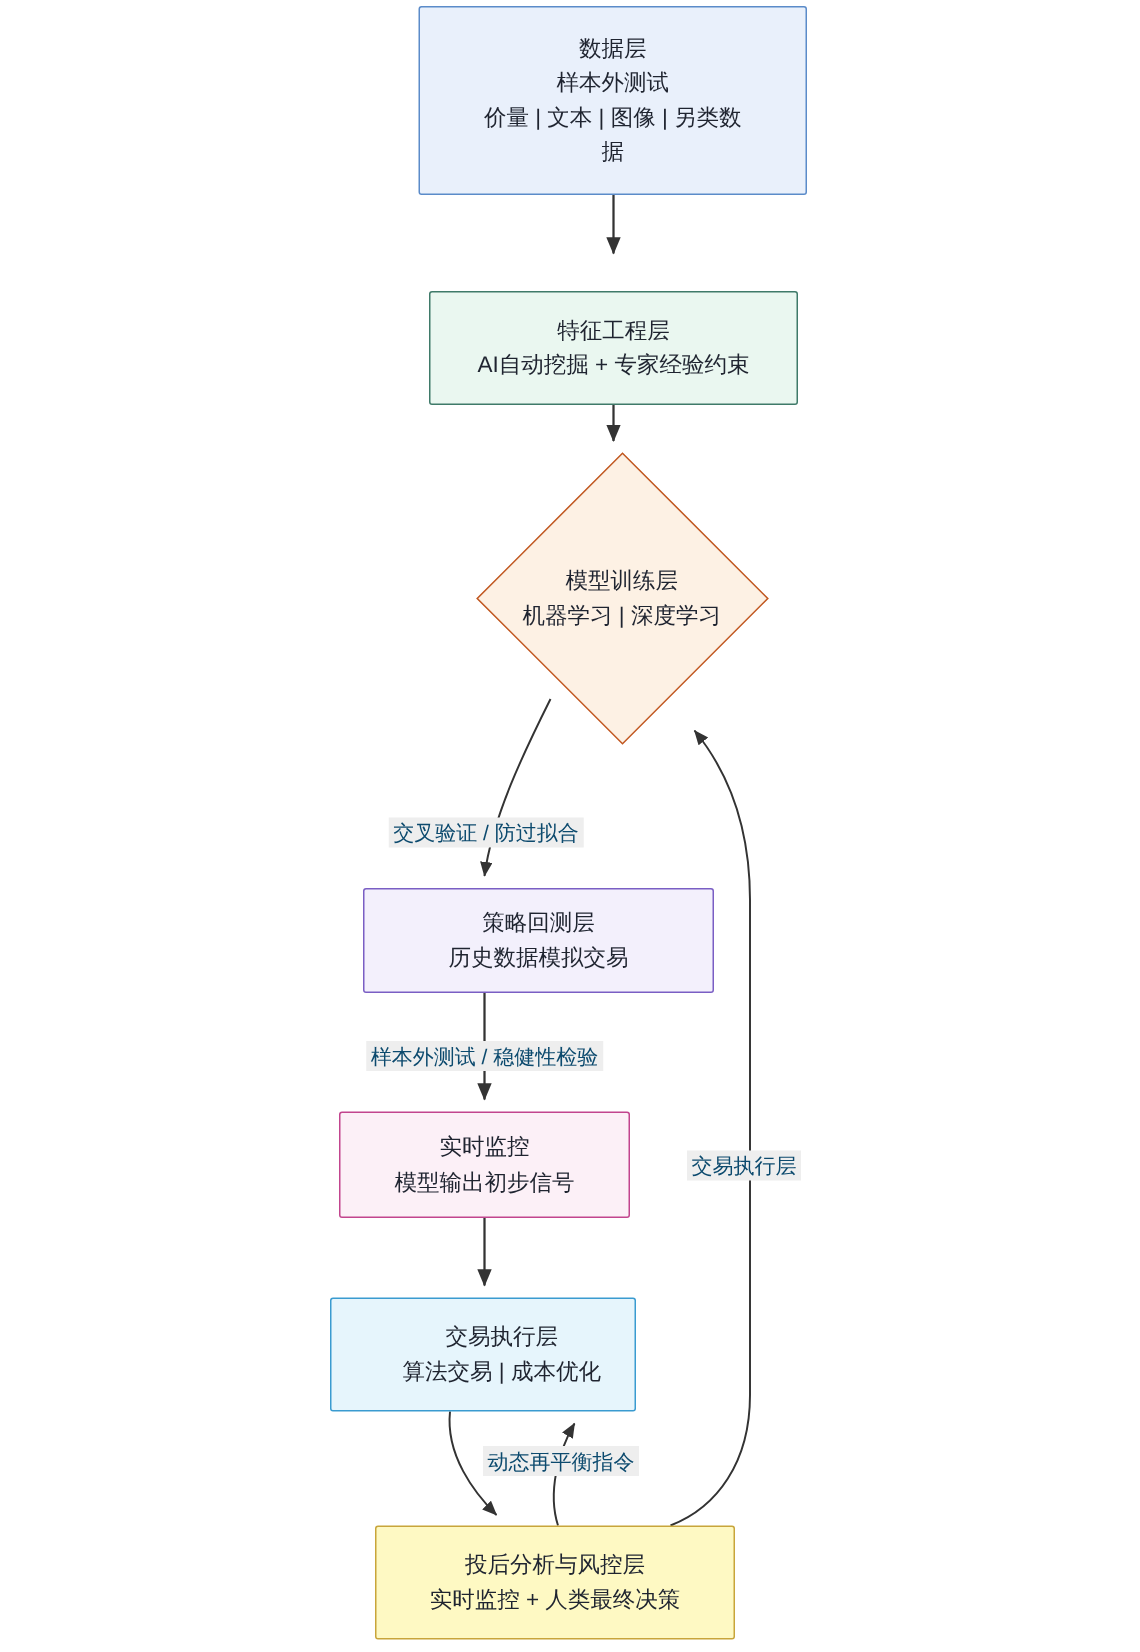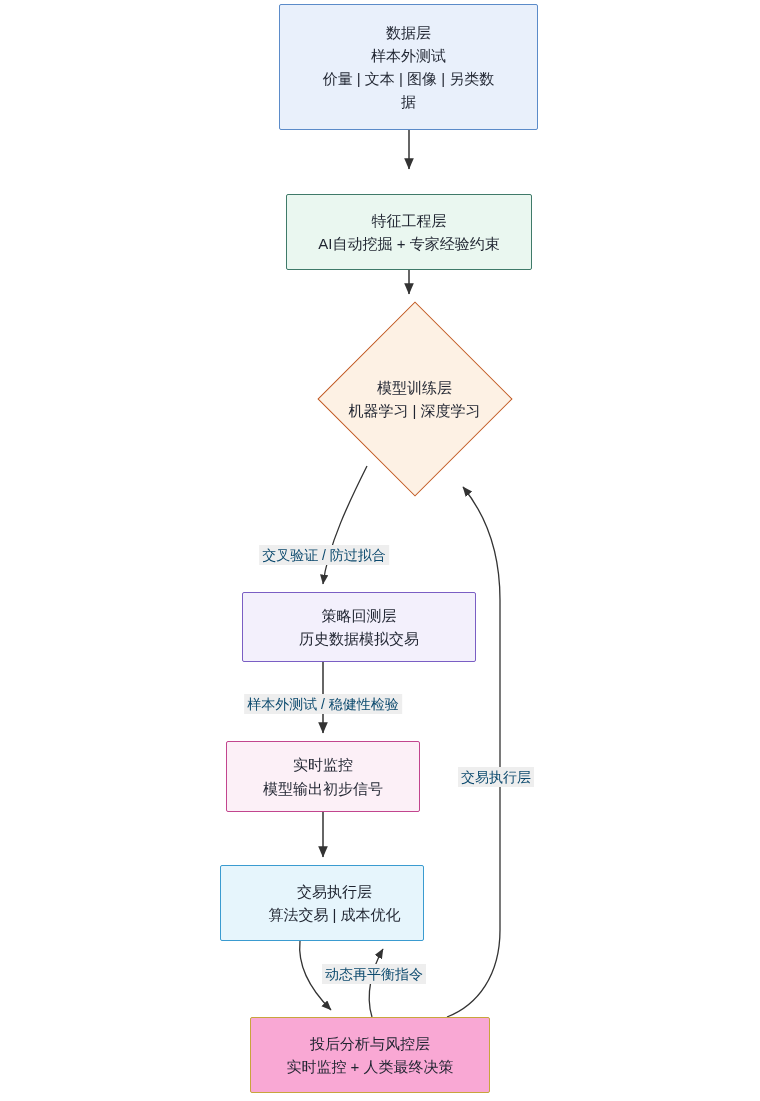--- a/index.html
+++ b/index.html
@@ -48,21 +48,21 @@
   .node.wrapme .line {
     white-space: normal;
   }
 
   
   .skin-blue      { border-color: #5b8bc9; background: #e9f0fb; }
   .skin-green     { border-color: #3f7a69; background: #eaf7f0; }
   .skin-purple    { border-color: #7a5ec4; background: #f3f0fc; }
   .skin-pink      { border-color: #c2458e; background: #fcf0f7; }
   .skin-cyanblue  { border-color: #3a9bd0; background: #e6f5fc; }
-  .skin-tan       { border-color: #c8a53b; background: #f9a8d4; }
+  .skin-tan       { border-color: #c8a53b; background: #fef9c3; }
 
   
   #node-data        { left: 279px;  top: 4px;    width: 259px; height: 126px; }
   #node-feature     { left: 286px;  top: 194px;  width: 246px; height: 76px;  }
   #node-train-wrap  { left: 297px;  top: 301px;  width: 235px; height: 196px; }
   #node-backtest    { left: 242px;  top: 592px;  width: 234px; height: 70px;  }
   #node-signal      { left: 226px;  top: 741px;  width: 194px; height: 71px;  }
   #node-execute     { left: 220px;  top: 865px;  width: 204px; height: 76px; padding-left: 25px;  }
   #node-risk        { left: 250px;  top: 1017px; width: 240px; height: 76px;  }
 

